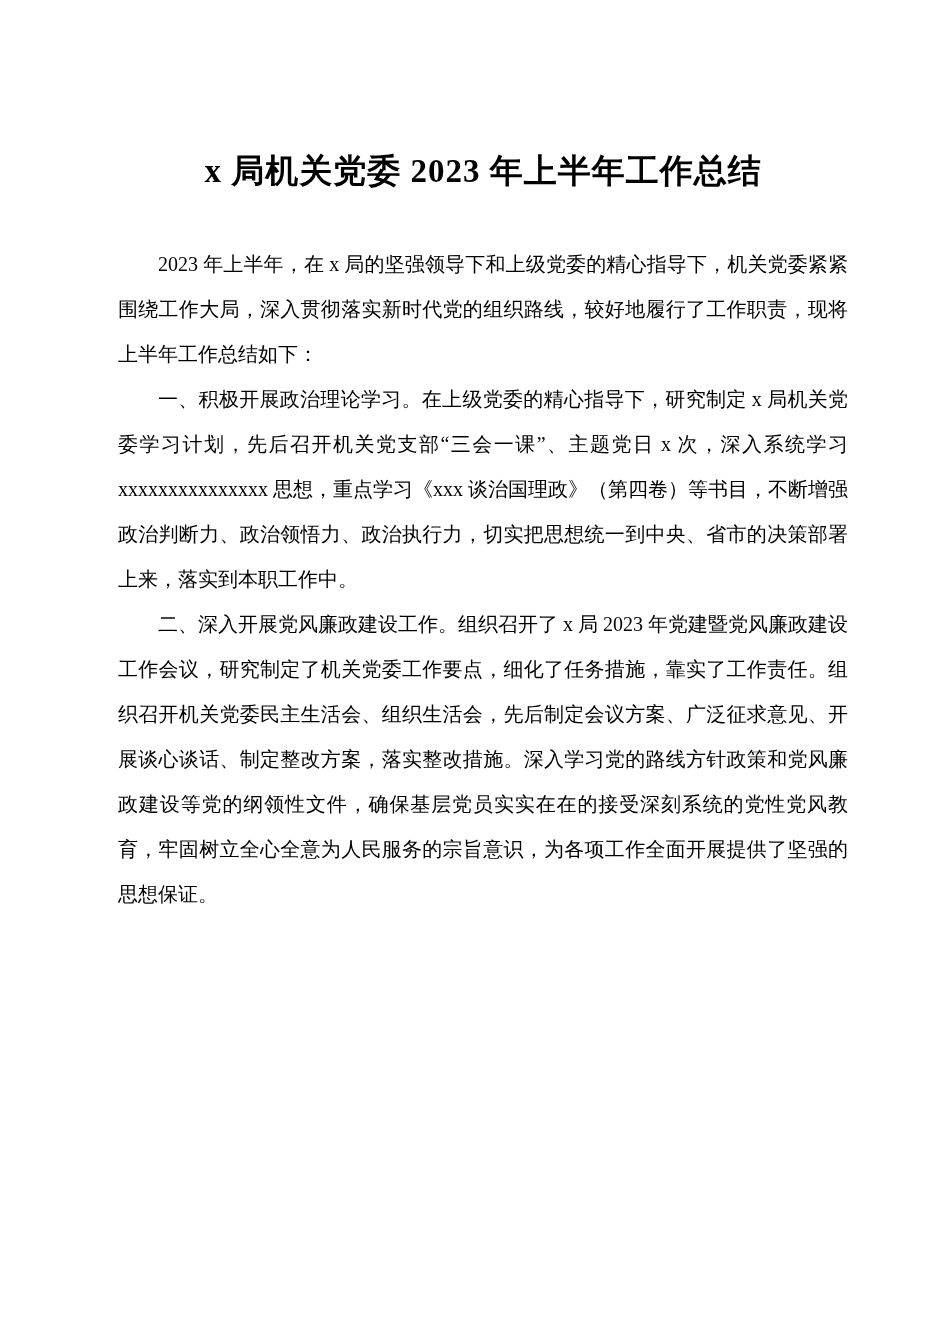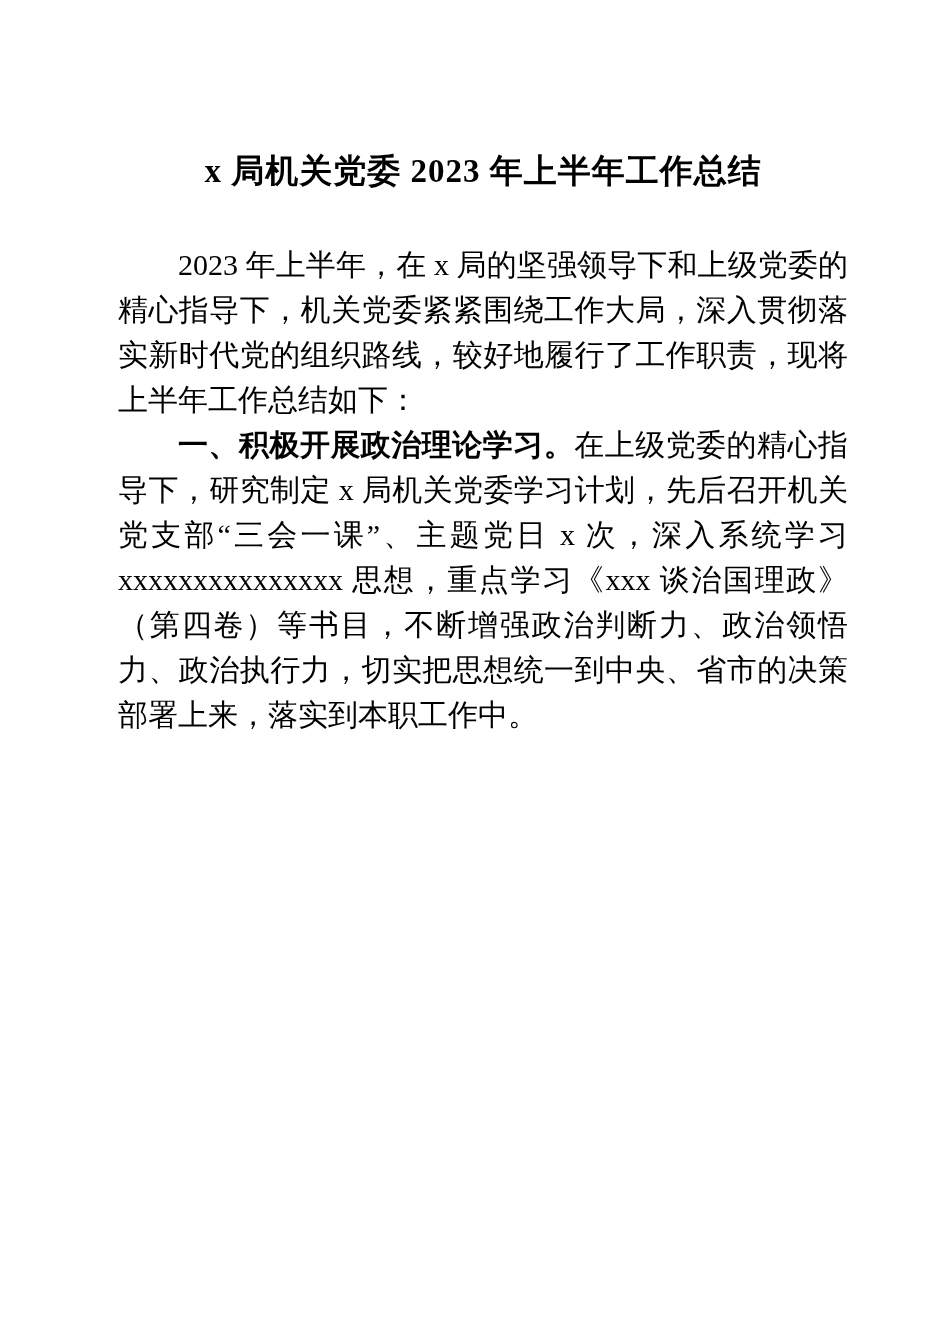--- a/index.html
+++ b/index.html
@@ -23,38 +23,39 @@
     margin: 0 0 46px 0;
     text-align: center;
     font-size: 33px;
     line-height: 50px;
     font-weight: 700;
     font-family: "Liberation Serif", "DejaVu Serif", serif;
     letter-spacing: 1px;
   }
   .doc-para {
     margin: 0;
-    font-size: 30px;
+    font-size: 20px;
     line-height: 45px;
     text-align: justify;
     text-indent: 2em;
     font-family: "Liberation Serif", "DejaVu Serif", serif;
     font-weight: 400;
   }
   .doc-para .lead {
-    font-weight: 700;
+    font-weight: 400;
     font-family: "Liberation Sans", "DejaVu Sans", sans-serif;
   }
 </style>
 </head>
 <body>
 
 <div class="page">
 
   <h1 class="doc-title">x 局机关党委 2023 年上半年工作总结</h1>
 
   <p class="doc-para"><span>2023 年上半年，在 x 局的坚强领导下和上级党委的精心指导下，机关党委紧紧围绕工作大局，深入贯彻落实新时代党的组织路线，较好地履行了工作职责，现将上半年工作总结如下：</span></p>
 
   <p class="doc-para"><b class="lead">一、积极开展政治理论学习。</b><span>在上级党委的精心指导下，研究制定 x 局机关党委学习计划，先后召开机关党支部“三会一课”、主题党日 x 次，深入系统学习 xxxxxxxxxxxxxxx 思想，重点学习《xxx 谈治国理政》（第四卷）等书目，不断增强政治判断力、政治领悟力、政治执行力，切实把思想统一到中央、省市的决策部署上来，落实到本职工作中。</span></p>
 
+  <p class="doc-para"><b class="lead">二、深入开展党风廉政建设工作。</b><span>组织召开了 x 局 2023 年党建暨党风廉政建设工作会议，研究制定了机关党委工作要点，细化了任务措施，靠实了工作责任。组织召开机关党委民主生活会、组织生活会，先后制定会议方案、广泛征求意见、开展谈心谈话、制定整改方案，落实整改措施。深入学习党的路线方针政策和党风廉政建设等党的纲领性文件，确保基层党员实实在在的接受深刻系统的党性党风教育，牢固树立全心全意为人民服务的宗旨意识，为各项工作全面开展提供了坚强的思想保证。</span></p>
 
 
 </div>
 
 </body></html>

